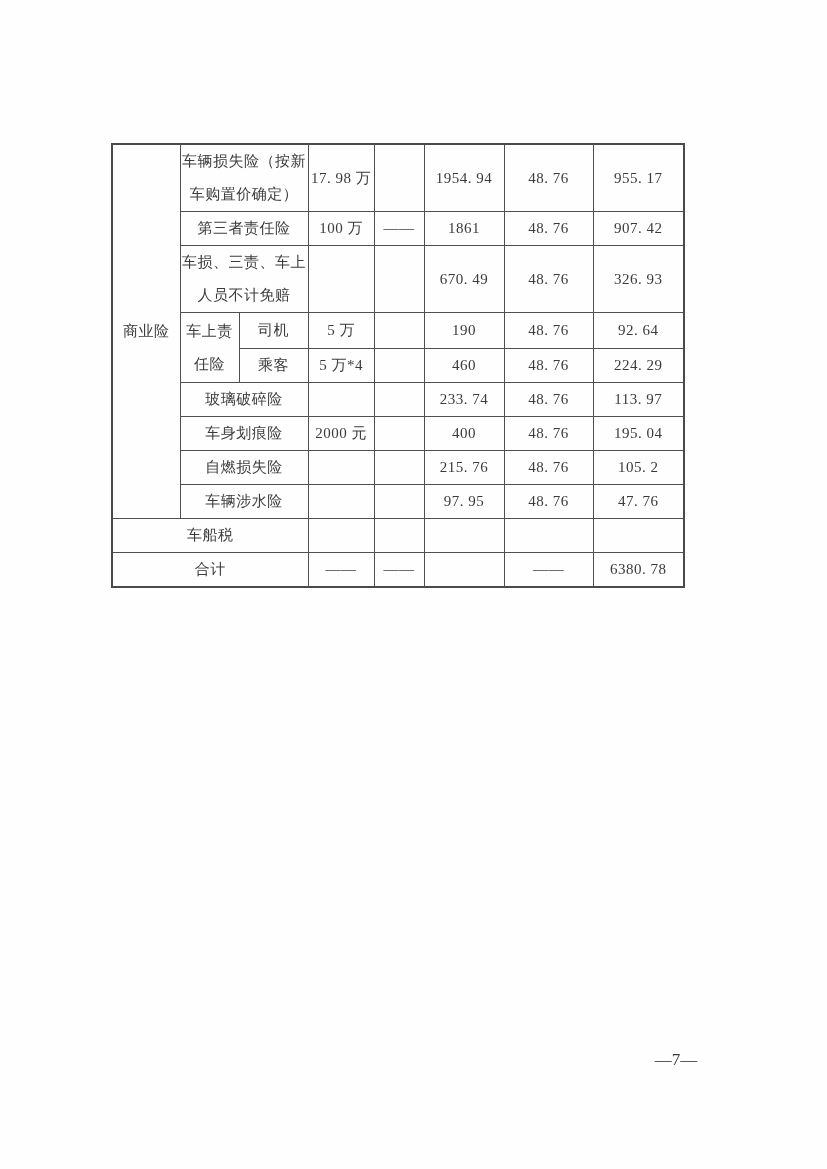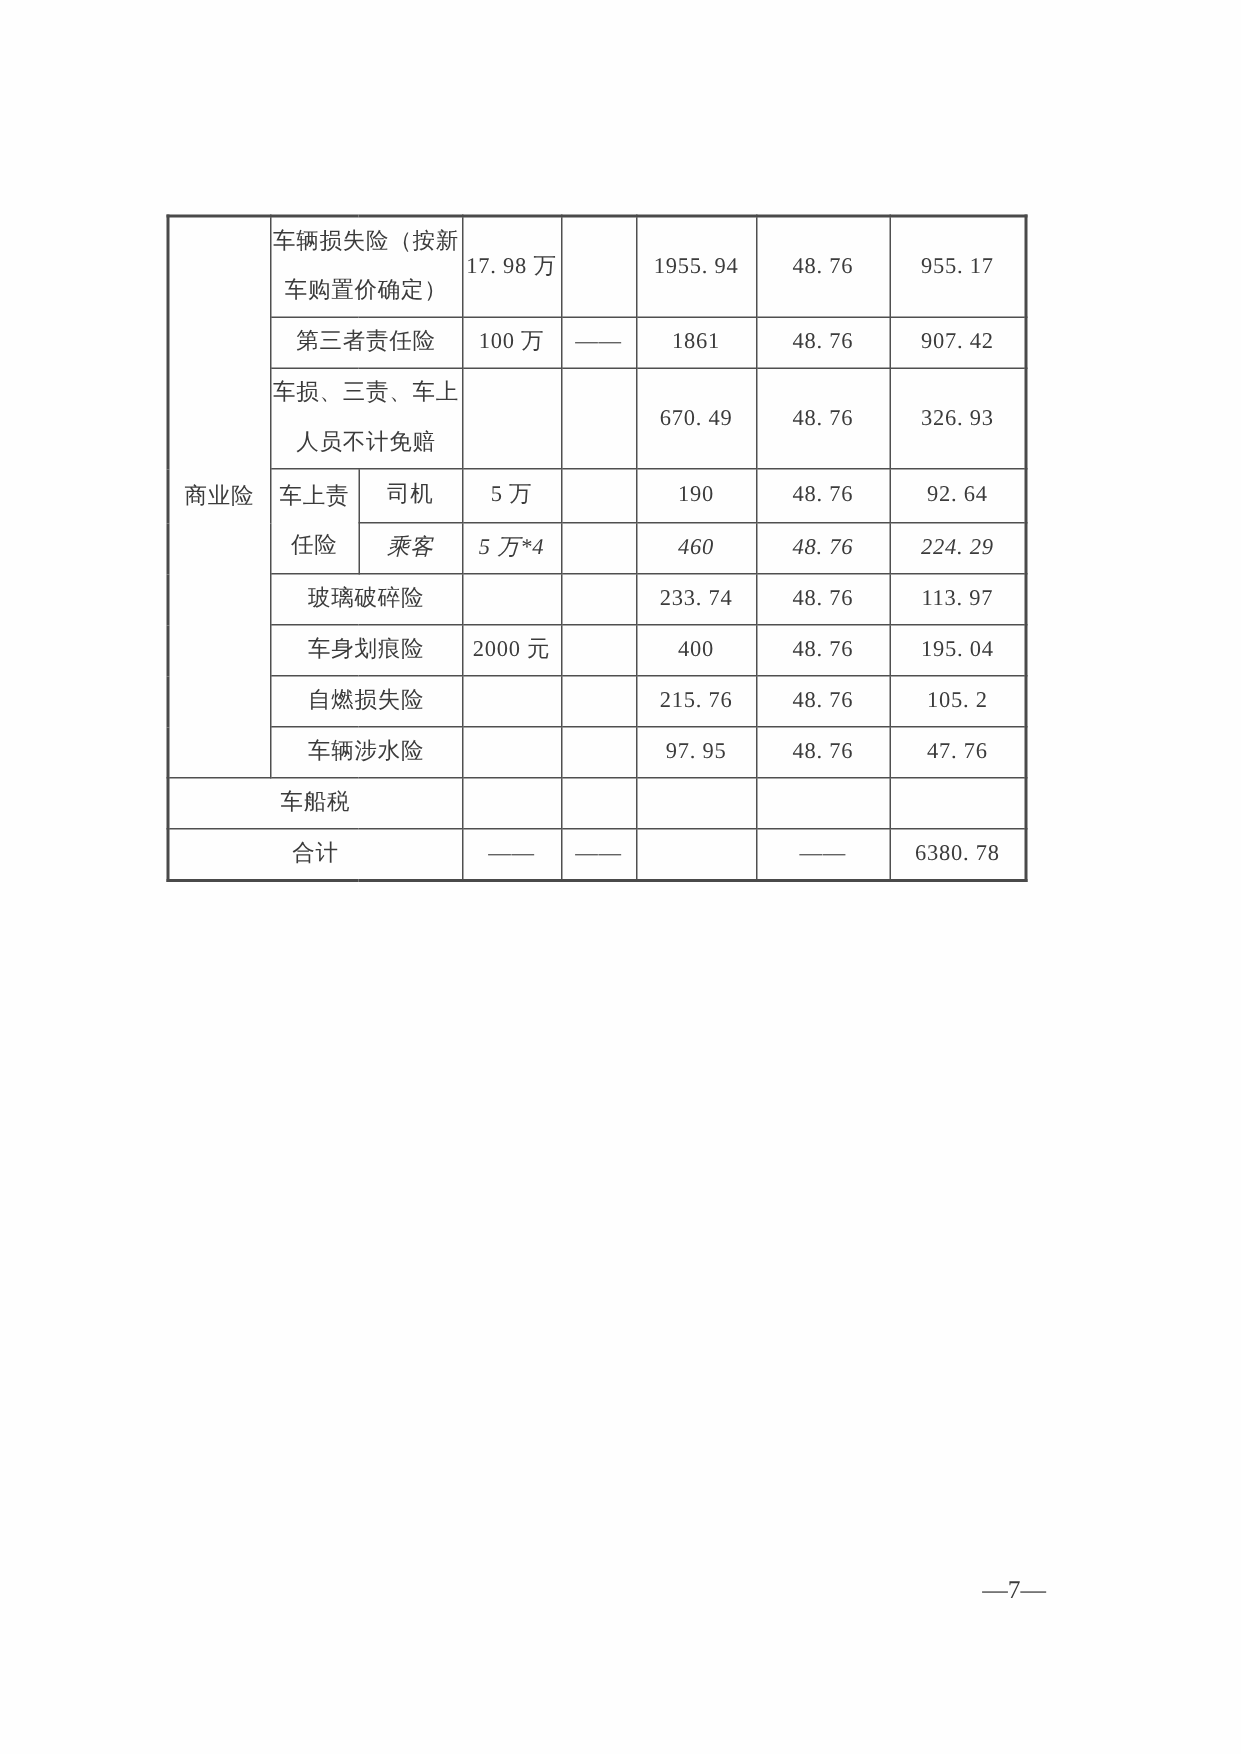--- a/index.html
+++ b/index.html
@@ -38,21 +38,21 @@
     font-size: 15px;
     line-height: 33px;
     letter-spacing: 0.5px;
     white-space: pre-line;
     overflow: hidden;
   }
   tr.r1  { height: 67px; }
   tr.r2  { height: 34px; font-family: Liberation Serif, serif; }
   tr.r3  { height: 66px; margin-left: 29px; }
   tr.r4  { height: 36px; }
-  tr.r5  { height: 33px; font-style: italic; }
+  tr.r5  { height: 33px; }
   tr.r6  { height: 34px; }
   tr.r7  { height: 34px; }
   tr.r8  { height: 23px; }
   tr.r9  { height: 34px; margin-left: 16px; }
   tr.r10 { height: 33px; }
   tr.r11 { height: 34px; }
   .page-number {
     position: absolute;
     left: 648px;
     top: 1050px;
@@ -80,21 +80,21 @@
       <col style="width:91px">
     </colgroup>
 
     <tbody>
         <tr class="r1">
       <td rowspan="9">商业险</td>
       <td colspan="2">车辆损失险（按新
 车购置价确定）</td>
       <td>17. 98 万</td>
       <td></td>
-      <td>1955. 94</td>
+      <td>1954. 94</td>
       <td>48. 76</td>
       <td>955. 17</td>
     </tr>
 
     <tr class="r2">
       <td colspan="2">第三者责任险</td>
       <td>100 万</td>
       <td>——</td>
       <td>1861</td>
       <td>48. 76</td>

